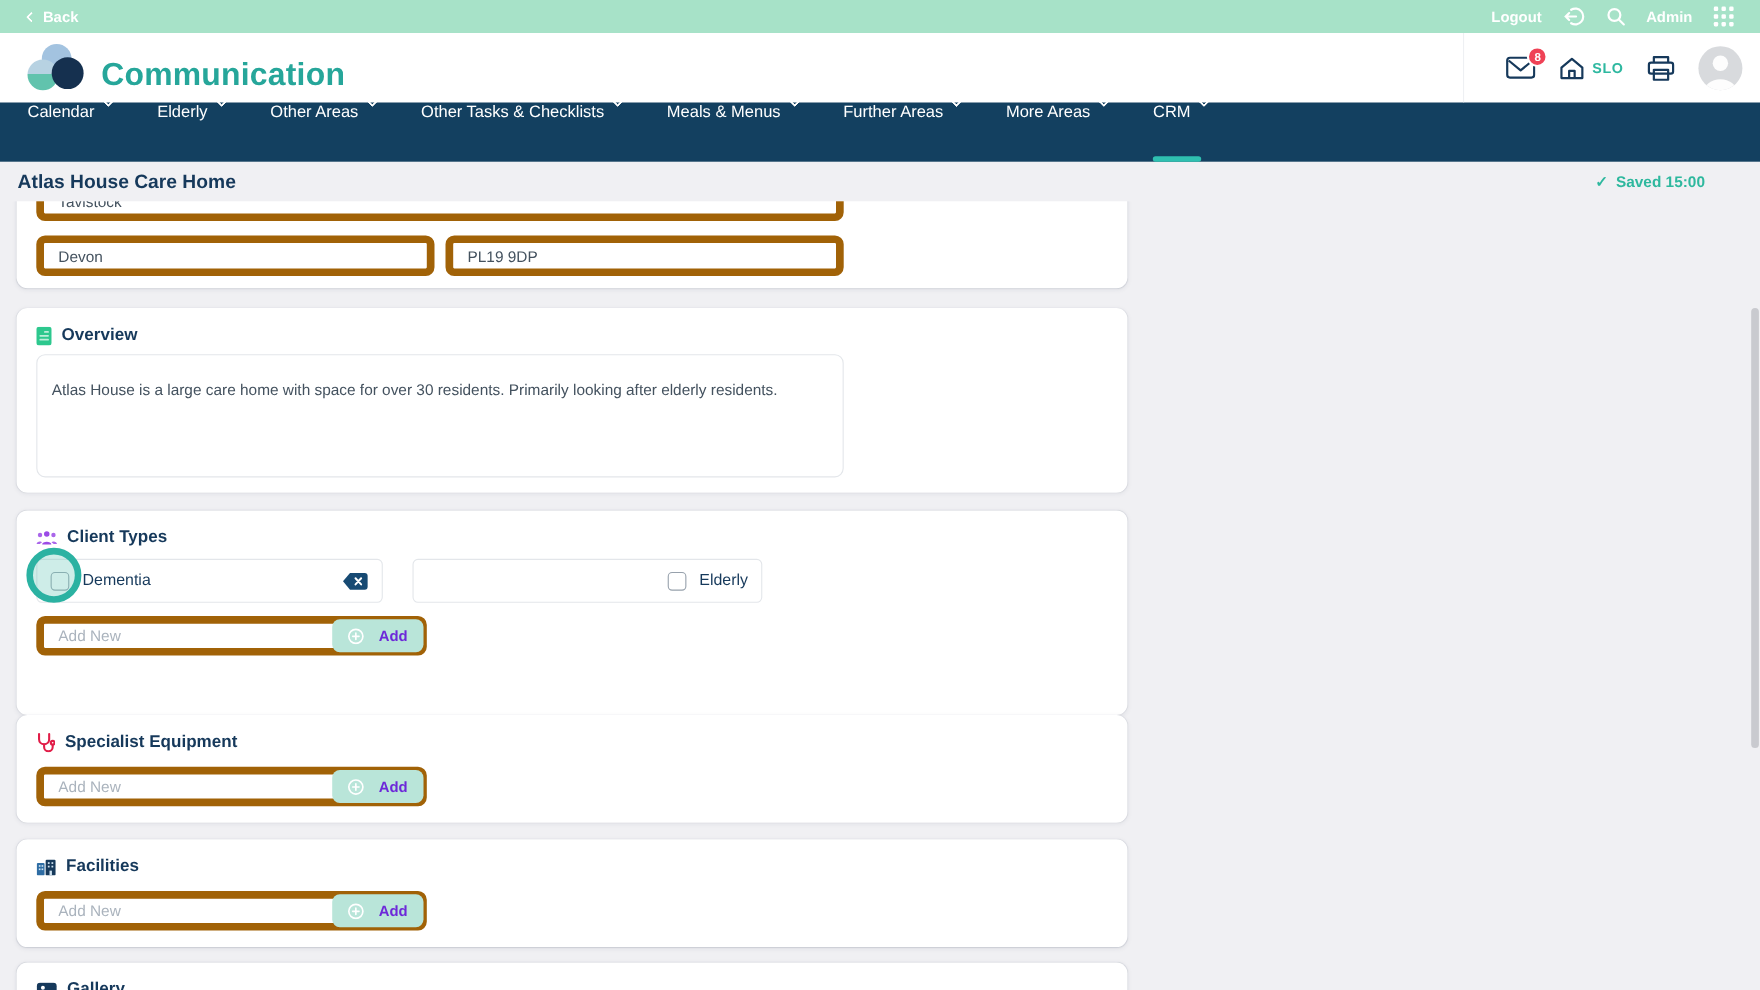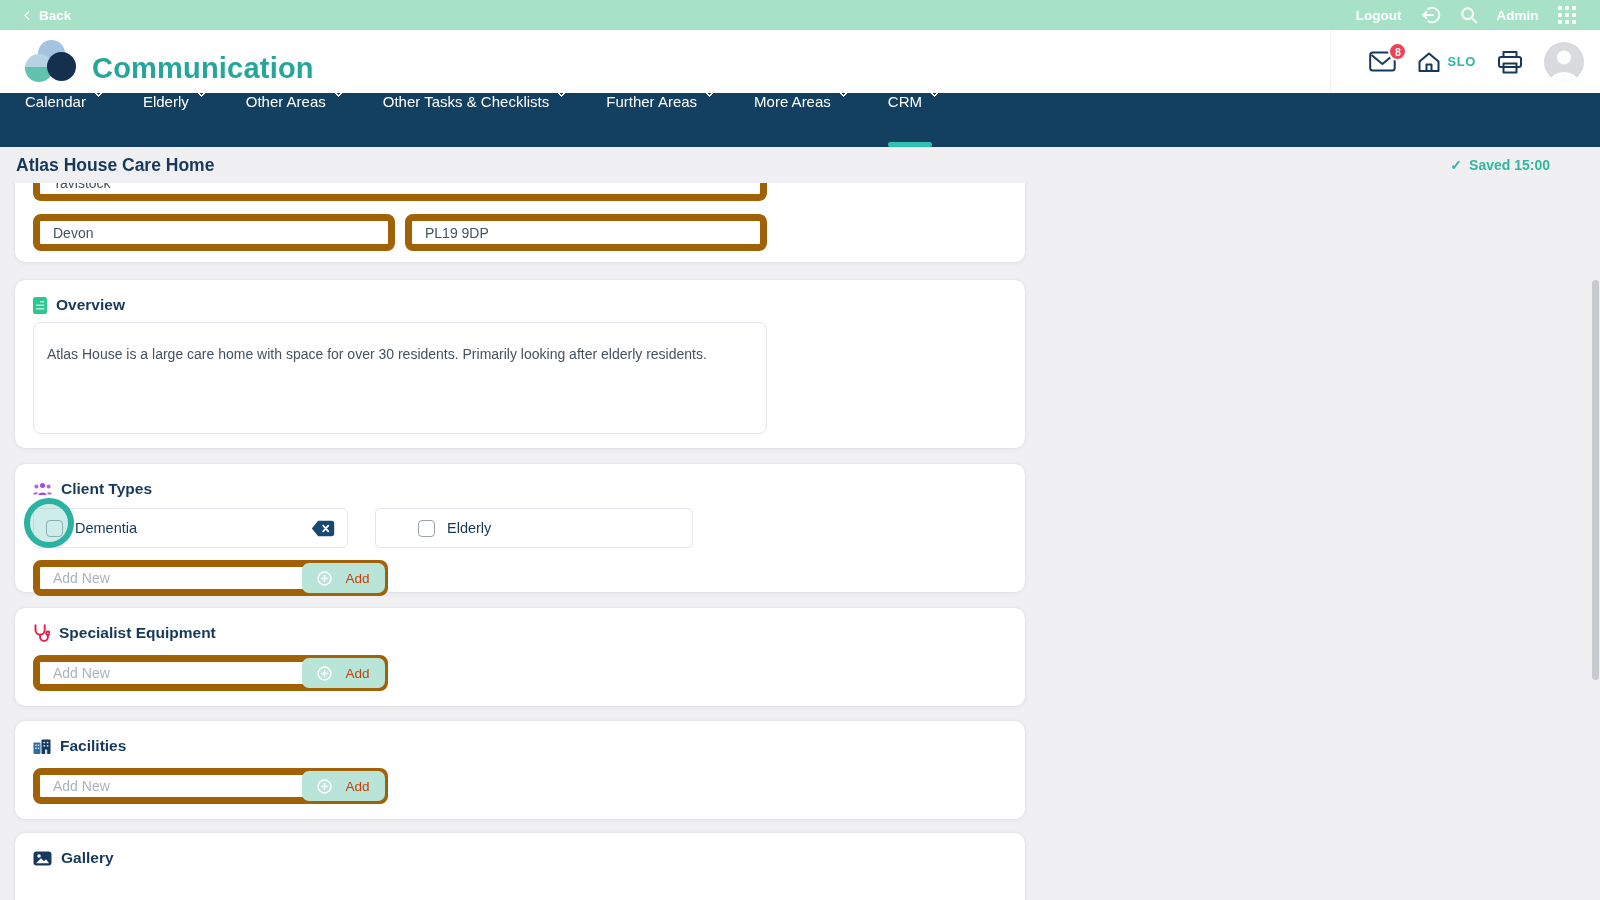--- a/index.html
+++ b/index.html
@@ -69,37 +69,37 @@
   .card.address { height:102px; margin-bottom:18px; }
   .address .town     { position:absolute; top:4px;  left:18px;  width:734px; }
   .address .county   { position:absolute; top:54px; left:18px;  width:362px; }
   .address .postcode { position:absolute; top:54px; left:390px; width:362px; }
 
   .card.overview { height:168px; margin-bottom:16px; }
   .overview textarea { position:absolute; top:42px; left:18px; width:734px; height:112px;
     border:1px solid #e3e6ea; border-radius:8px; resize:none; padding:23px 13px;
     font:400 14px "Liberation Sans",sans-serif; color:#44525f; outline:none; }
 
-  .card.clients { height:128px; margin-bottom:16px; }
+  .card.clients { height:186px; }
   .chip { position:absolute; top:44px; height:40px; border:1px solid #e3e6ea; border-radius:5px;
-    display:flex; align-items:center; gap:12px; padding:0 12px; background:#fff; }
+    display:flex; align-items:center; gap:12px; padding:0 12px; background:#fff;justify-content:flex-end; }
   .chip1 { left:18px;  width:315px; }
   .chip2 { left:360px; width:318px;padding-left:42px; }
   .chip-label { color:#16395b; font-size:14.5px; font-weight:500; }
   .checkbox { appearance:none; -webkit-appearance:none; width:17px; height:17px; flex:none;
     border:1.5px solid #97a1ac; border-radius:4px; background:#fff; cursor:pointer; }
   .remove-btn { margin-left:auto; background:none; border:none; display:flex; cursor:pointer; padding:0; }
   .highlight-circle { position:absolute; left:-10px; top:-11px; width:50px; height:50px;
     border:6px solid #2bb2a2; border-radius:50%; background:rgba(110,202,187,.34);
     pointer-events:none; z-index:3; }
 
   .addnew { position:absolute; left:18px; width:355px; height:36px; }
   .addnew .inp { width:100%; height:36px; padding-right:95px; }
   .add-btn { position:absolute; right:3px; top:3px; bottom:3px; width:83px; background:#b9e5d9;
-    border:none; border-radius:7px; color:#c2410c; font-weight:400; font-size:13.5px;
+    border:none; border-radius:7px; color:#6d28d9; font-weight:700; font-size:13.5px;
     display:flex; align-items:center; justify-content:center; gap:13px; cursor:pointer;
     font-family:inherit; }
   .clients .addnew { top:96px; }
 
   .card.specialist { height:98px; margin-bottom:15px; }
   .card.facilities { height:98px; margin-bottom:14px; }
   .specialist .addnew, .facilities .addnew { top:47px; }
 
   .card.gallery { height:80px; }
 
@@ -191,20 +191,24 @@
   <div class="nav-item">
     <span>Elderly</span>
       <span class="chev-down"></span>
   </div>
   <div class="nav-item">
     <span>Other Areas</span>
       <span class="chev-down"></span>
   </div>
   <div class="nav-item">
     <span>Other Tasks &amp; Checklists</span>
+      <span class="chev-down"></span>
+  </div>
+  <div class="nav-item">
+    <span>Meals &amp; Menus</span>
       <span class="chev-down"></span>
   </div>
   <div class="nav-item">
     <span>Further Areas</span>
       <span class="chev-down"></span>
   </div>
   <div class="nav-item">
     <span>More Areas</span>
       <span class="chev-down"></span>
   </div>

